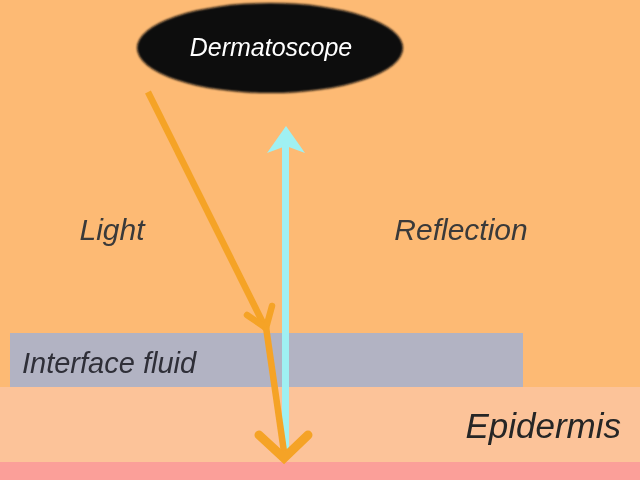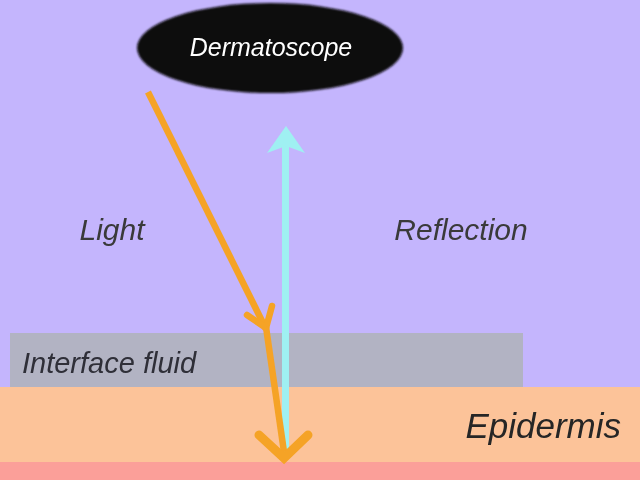--- a/index.html
+++ b/index.html
@@ -4,21 +4,21 @@
 <style>
   html, body {
     margin: 0;
     padding: 0;
     background: #ffffff;
   }
   .stage {
     position: relative;
     width: 640px;
     height: 480px;
-    background: #c4b5fd;
+    background: #fdba74;
     overflow: hidden;
     font-family: "Liberation Sans", sans-serif;
   }
   svg { display: block; }
   .diagram-label {
     font-family: "Liberation Sans", sans-serif;
     font-style: italic;
   }
 </style>
 </head>

